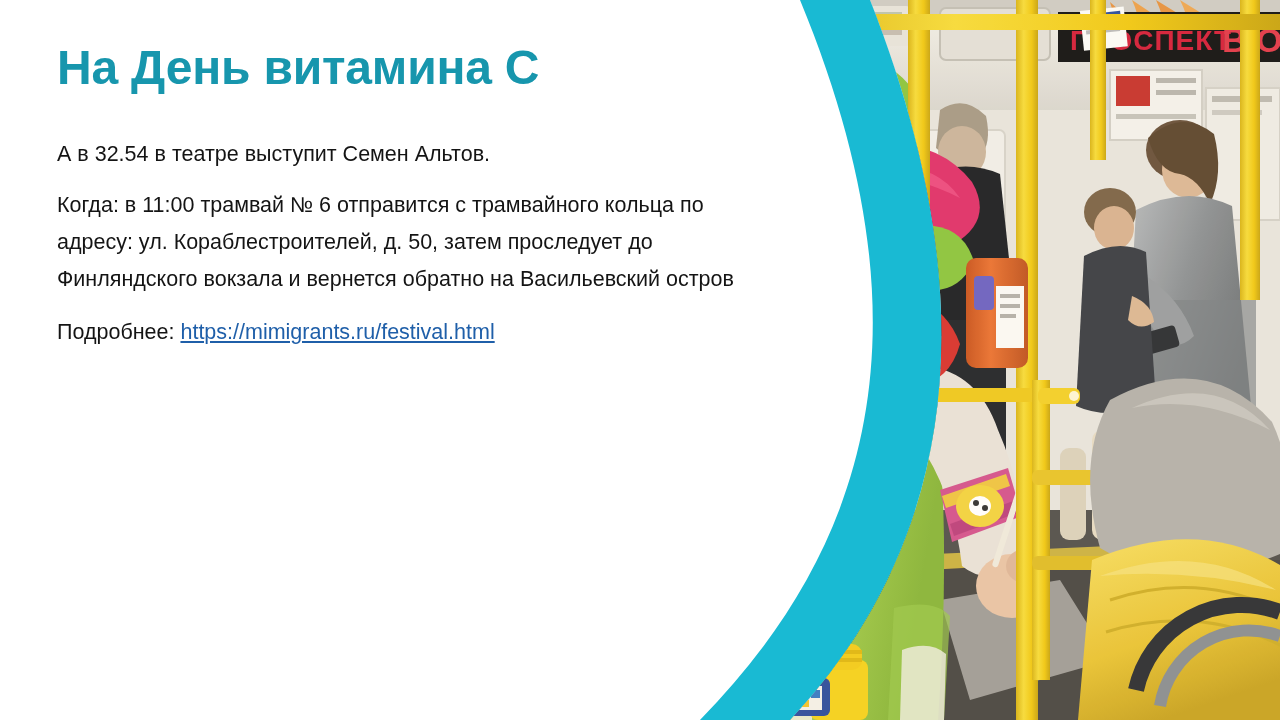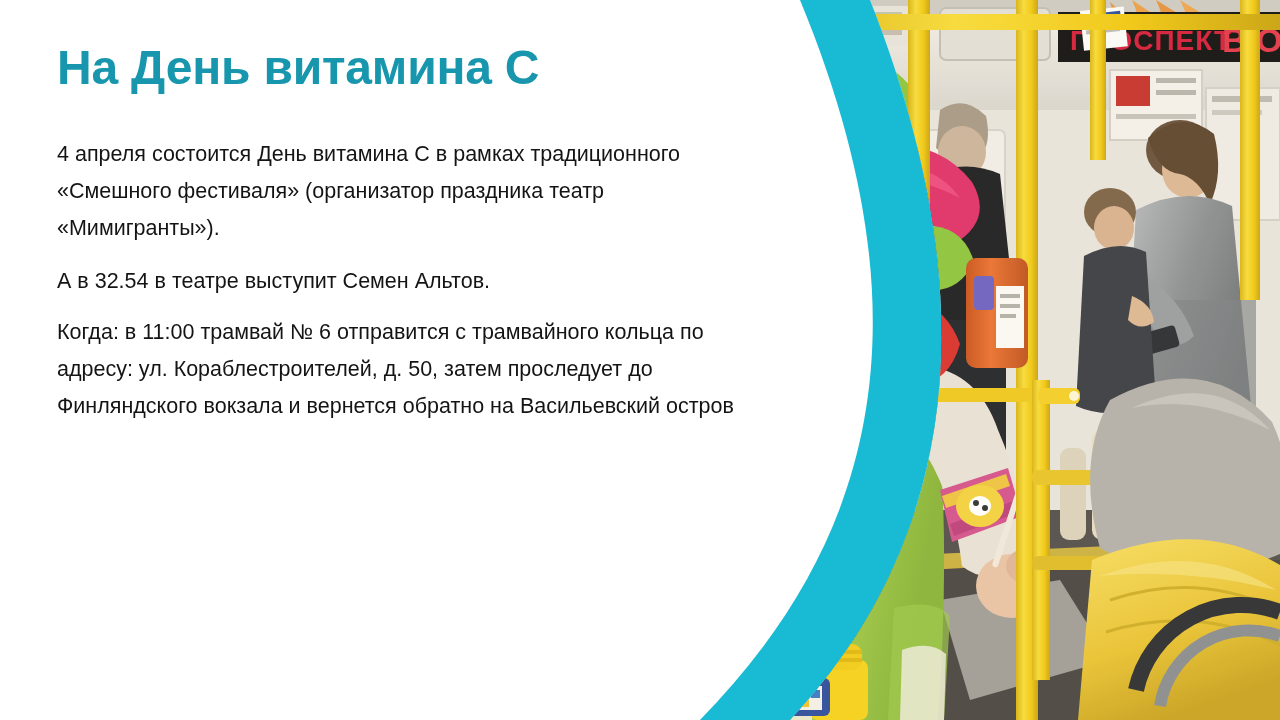--- a/index.html
+++ b/index.html
@@ -382,23 +382,23 @@
                C 236 540, 292 320, 160 0 Z" fill="#19bad3"></path>
     </svg>
   </div>
 
   <div id="text-col">
 
     <h1 id="page-title">На День витамина С</h1>
 
     <div id="body-copy">
 
-      <p>4 апреля состоится День витамина С в рамках традиционного «Смешного фестиваля» (организатор праздника театр «Мимигранты»).</p>
 
 
       <p class="tight">А в 32.54 в театре выступит Семен Альтов.</p>
 
       <p><span class="b">Когда</span><span>: в 11:00 трамвай № 6 отправится с трамвайного кольца по адресу: ул. Кораблестроителей, д. 50, затем проследует до Финляндского вокзала и вернется обратно на Васильевский остров</span></p>
 
+      <p><span class="b">Подробнее</span><span>: </span><a class="link" href="#">https://mimigrants.ru/festival.html</a></p>
 
     </div>
   </div>
 </div>
 
 </body></html>

